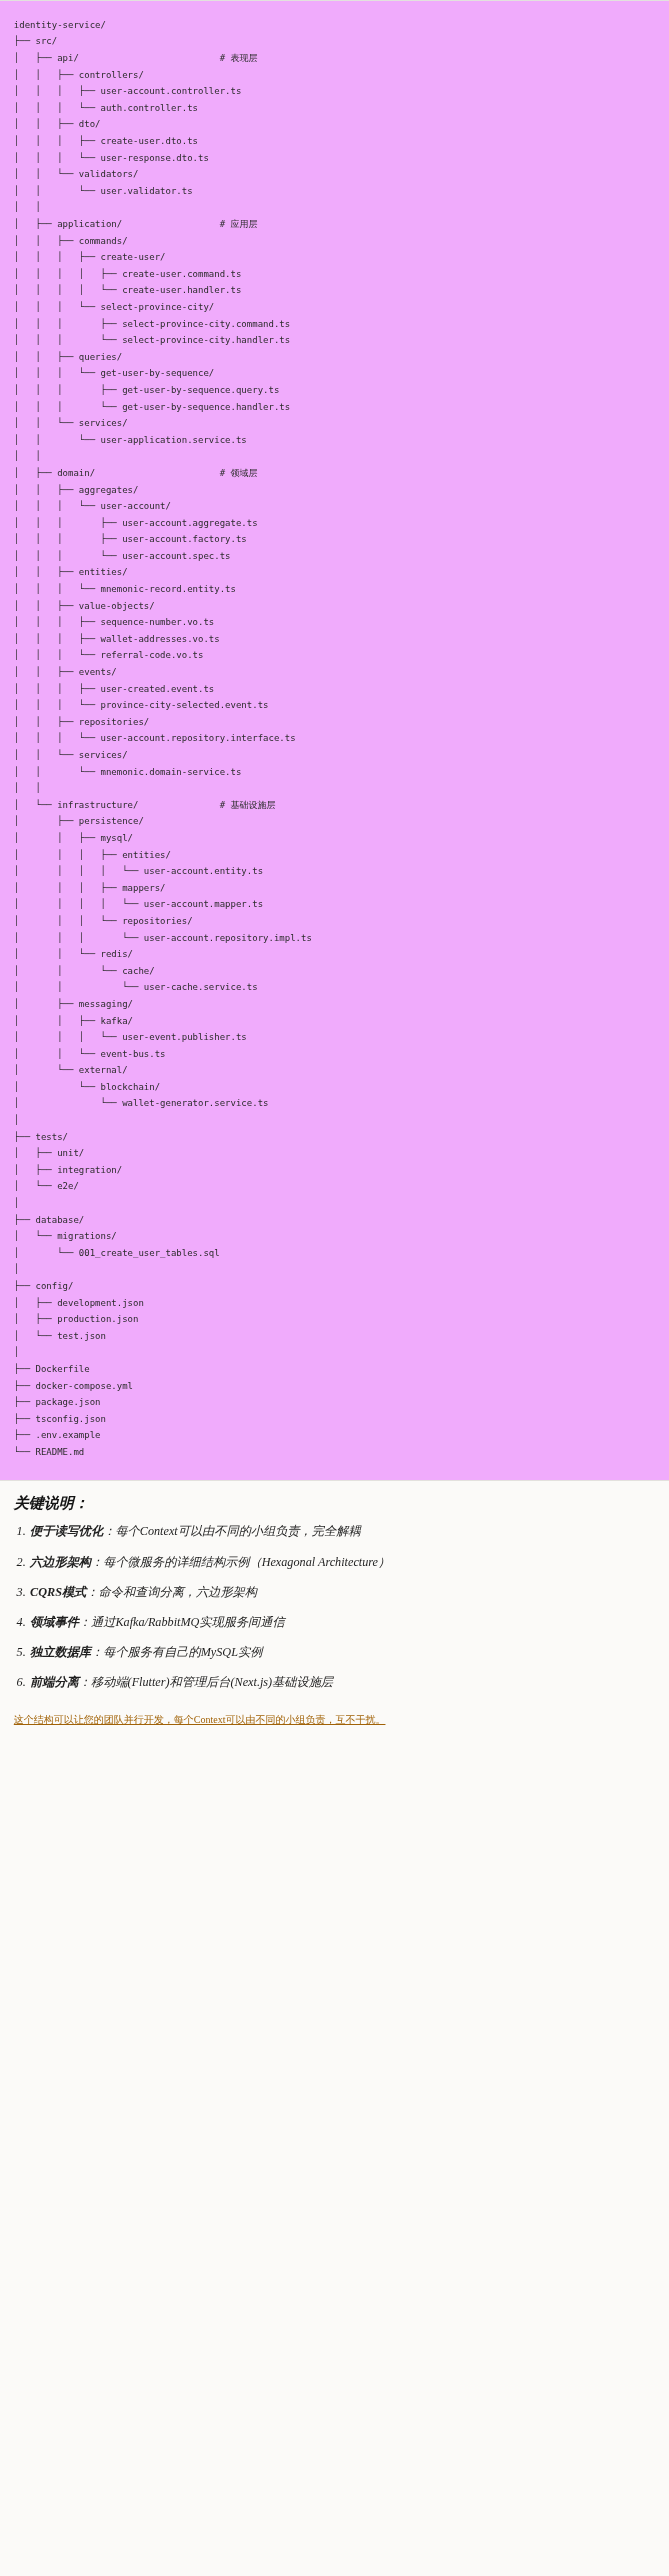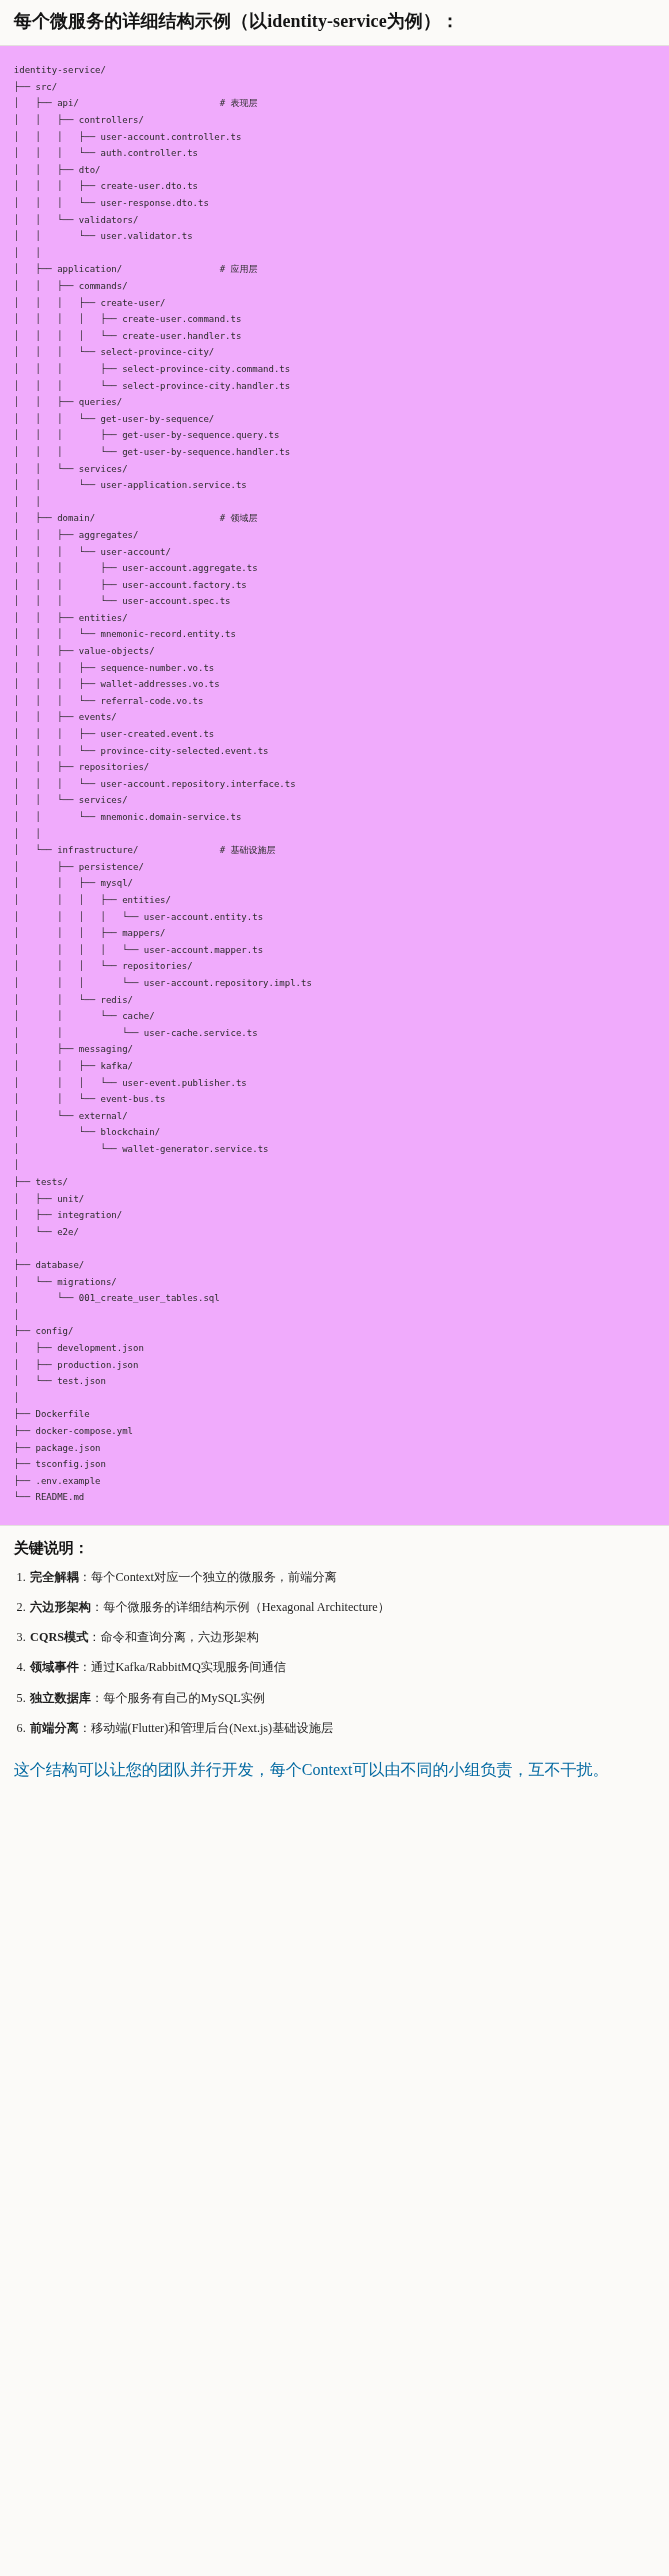--- a/index.html
+++ b/index.html
@@ -47,20 +47,21 @@
     font-size: 9px;
     line-height: 16.6px;
     color: #2b2b2b;
     white-space: pre;
     tab-size: 4;
   }
 
   
   .notes {
     padding: 13.8px 13.8px 6.3px 13.8px;
+    font-style: italic;
   }
   .notes-title {
     font-family: "Liberation Serif", serif;
     font-weight: bold;
     font-size: 15px;
     line-height: 1.3;
     color: #141414;
     margin: 0 0 10px 0;
   }
   ol.notes-list {
@@ -76,32 +77,32 @@
     padding-left: 1.3px;
   }
   ol.notes-list > li:last-child {
     margin-bottom: 8.8px;
   }
   .note-term {
     font-weight: bold;
   }
   .note-body { }
   .closing {
-    font-size: 16px;
+    font-size: 10px;
     line-height: 1.5;
-    color: #0369a1;
+    color: #a16207;
     padding: 5px 13.8px 16.3px 13.8px;
+    text-decoration: underline;
   }
 </style>
 </head>
 <body>
 
 <div class="page">
 
-  <div class="doc-title">每个微服务的详细结构示例（以identity-service为例）：</div>
 
   <div class="rule"></div>
 
   <div class="code-block">
     <pre class="tree">identity-service/
 ├── src/
 │   ├── api/                          # 表现层
 │   │   ├── controllers/
 │   │   │   ├── user-account.controller.ts
 │   │   │   └── auth.controller.ts
@@ -188,21 +189,21 @@
 └── README.md</pre>
   </div>
 
   <div class="rule"></div>
 
   <div class="notes">
     <div class="notes-title">关键说明：</div>
 
     <ol class="notes-list">
       <li>
-        <span class="note-term">完全解耦</span><span class="note-body">：每个Context对应一个独立的微服务，前端分离</span>
+        <span class="note-term">便于读写优化</span><span class="note-body">：每个Context可以由不同的小组负责，完全解耦</span>
       </li>
       <li>
         <span class="note-term">六边形架构</span><span class="note-body">：每个微服务的详细结构示例（Hexagonal Architecture）</span>
       </li>
       <li>
         <span class="note-term">CQRS模式</span><span class="note-body">：命令和查询分离，六边形架构</span>
       </li>
       <li>
         <span class="note-term">领域事件</span><span class="note-body">：通过Kafka/RabbitMQ实现服务间通信</span>
       </li>

